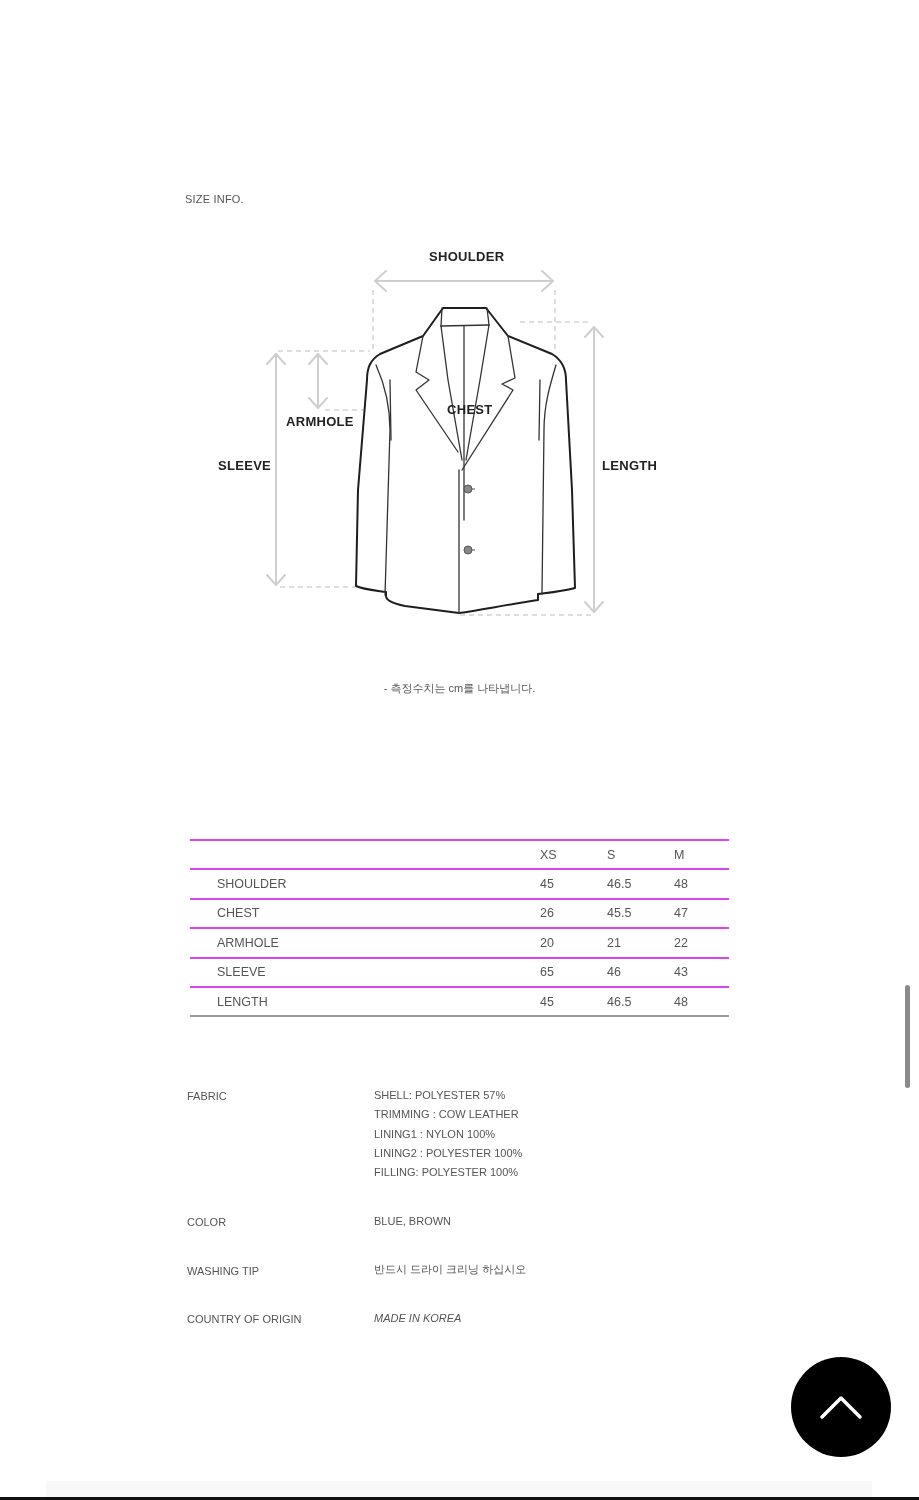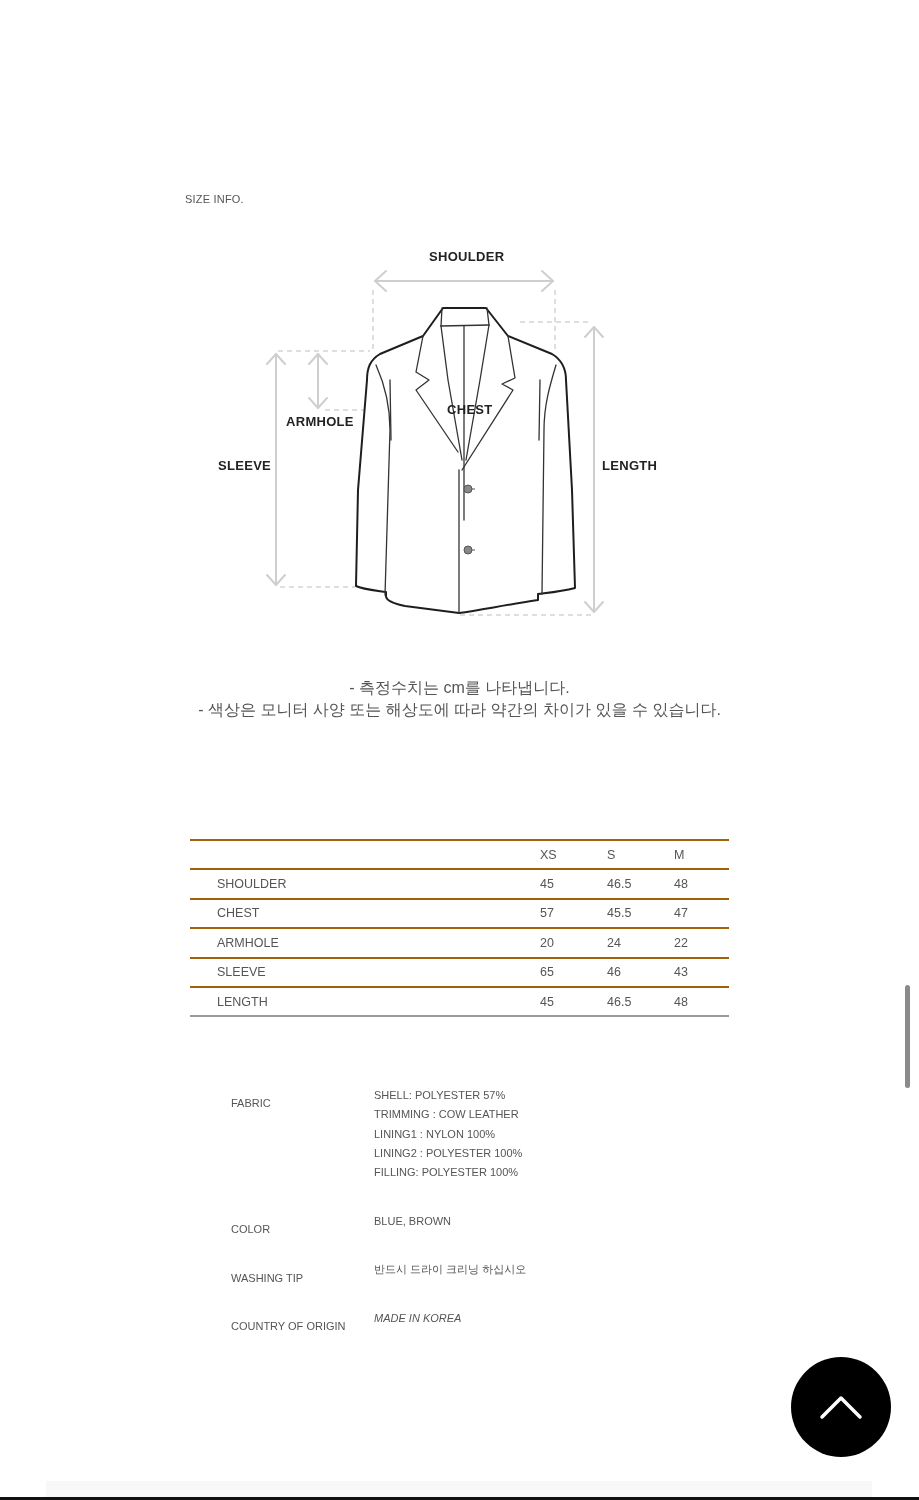--- a/index.html
+++ b/index.html
@@ -35,53 +35,53 @@
       font-weight: bold;
       color: #222;
       letter-spacing: 0.3px;
       white-space: nowrap;
     }
     .notes {
       position: absolute;
       left: 0; top: 677px;
       width: 919px;
       text-align: center;
-      font-size: 16px;
+      font-size: 11px;
       color: #555;
       line-height: 22px;
     }
     .notes div { margin-left: 0; }
     .size-table {
       position: absolute;
       left: 190px; top: 839px;
       width: 539px;
       border-collapse: collapse;
       font-size: 12.5px;
       color: #555;
     }
     .size-table tr { height: 29.4px; }
     .size-table th, .size-table td {
       font-weight: normal;
-      border-top: 2px solid #a16207;
+      border-top: 2px solid #d946ef;
       text-align: left;
       padding: 0;
       vertical-align: middle;
     }
     .size-table tr:last-child td { border-bottom: 2px solid #9a9a9a; }
     .size-table .c-label { padding-left: 27px; width: 350px; }
     .size-table .c-xs { width: 67px; }
     .size-table .c-s { width: 67px; }
     .size-table .c-m { }
     .spec {
       position: absolute;
       left: 187px;
       font-size: 11px;
       color: #555;
     }
-    .spec-key { position: absolute; left: 0; top: 8px; white-space: nowrap; margin-left: 44px; }
+    .spec-key { position: absolute; left: 0; top: 1px; white-space: nowrap; }
     .spec-val { position: absolute; left: 187px; top: 0; white-space: nowrap; line-height: 19.3px; }
     .scrollbar {
       position: absolute;
       left: 905px; top: 985px;
       width: 5px; height: 103px;
       border-radius: 3px;
       background: #8a8a8a;
     }
     .top-button {
       position: absolute;
@@ -187,47 +187,46 @@
     </svg>
     <div class="diag-label" style="left:229px; top:9px;">SHOULDER</div>
     <div class="diag-label" style="left:247px; top:162px;">CHEST</div>
     <div class="diag-label" style="left:86px; top:174px;">ARMHOLE</div>
     <div class="diag-label" style="left:18px; top:218px;">SLEEVE</div>
     <div class="diag-label" style="left:402px; top:218px;">LENGTH</div>
   </div>
 
   <div class="notes">
     <div>- 측정수치는 cm를 나타냅니다.</div>
-    <div>- 색상은 모니터 사양 또는 해상도에 따라 약간의 차이가 있을 수 있습니다.</div>
   </div>
 
   <table class="size-table">
     <tbody>
         <tr>
       <th class="c-label"></th>
       <th class="c-xs">XS</th>
       <th class="c-s">S</th>
       <th class="c-m">M</th>
     </tr>
     <tr>
       <td class="c-label">SHOULDER</td>
       <td>45</td>
       <td>46.5</td>
       <td>48</td>
     </tr>
     <tr>
       <td class="c-label">CHEST</td>
-      <td>57</td>
+      <td>26</td>
       <td>45.5</td>
       <td>47</td>
     </tr>
     <tr>
       <td class="c-label">ARMHOLE</td>
       <td>20</td>
-      <td>24</td>
+      <td>21</td>
       <td>22</td>
     </tr>
     <tr>
       <td class="c-label">SLEEVE</td>
       <td>65</td>
       <td>46</td>
       <td>43</td>
     </tr>
     <tr>
       <td class="c-label">LENGTH</td>

